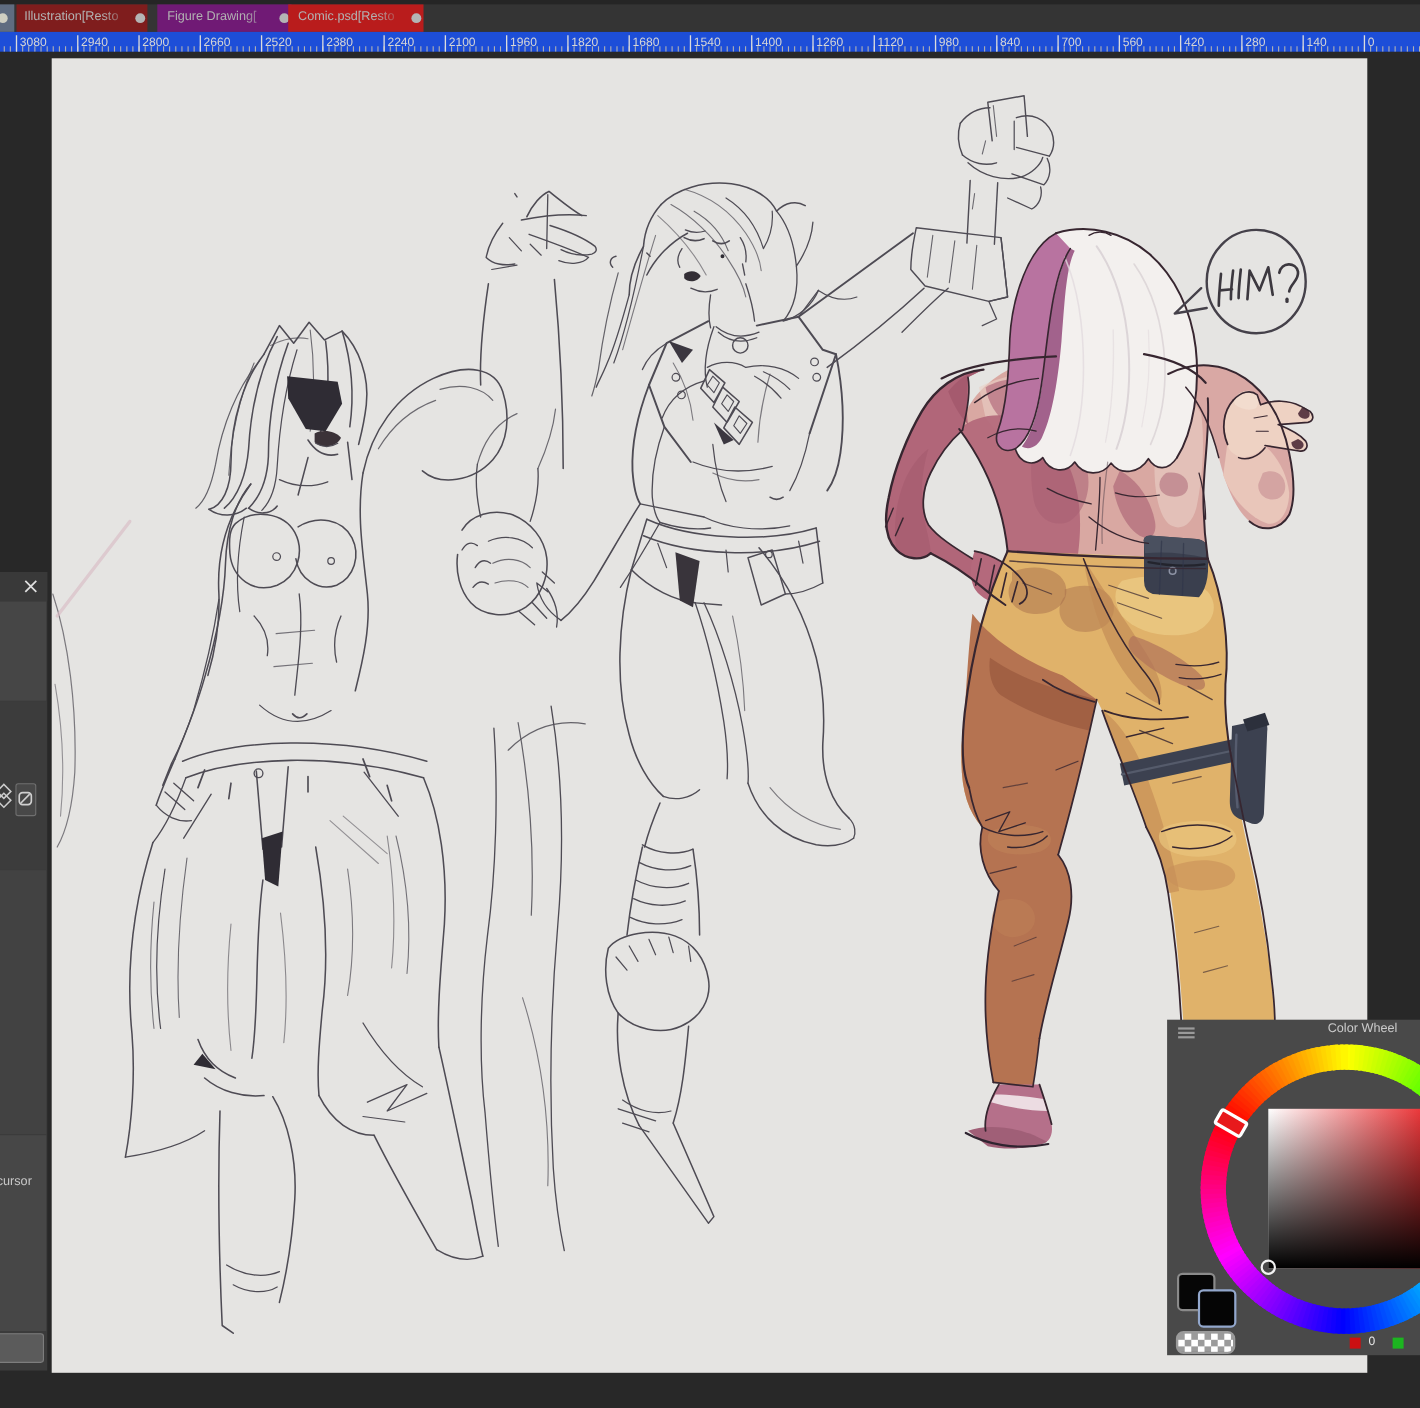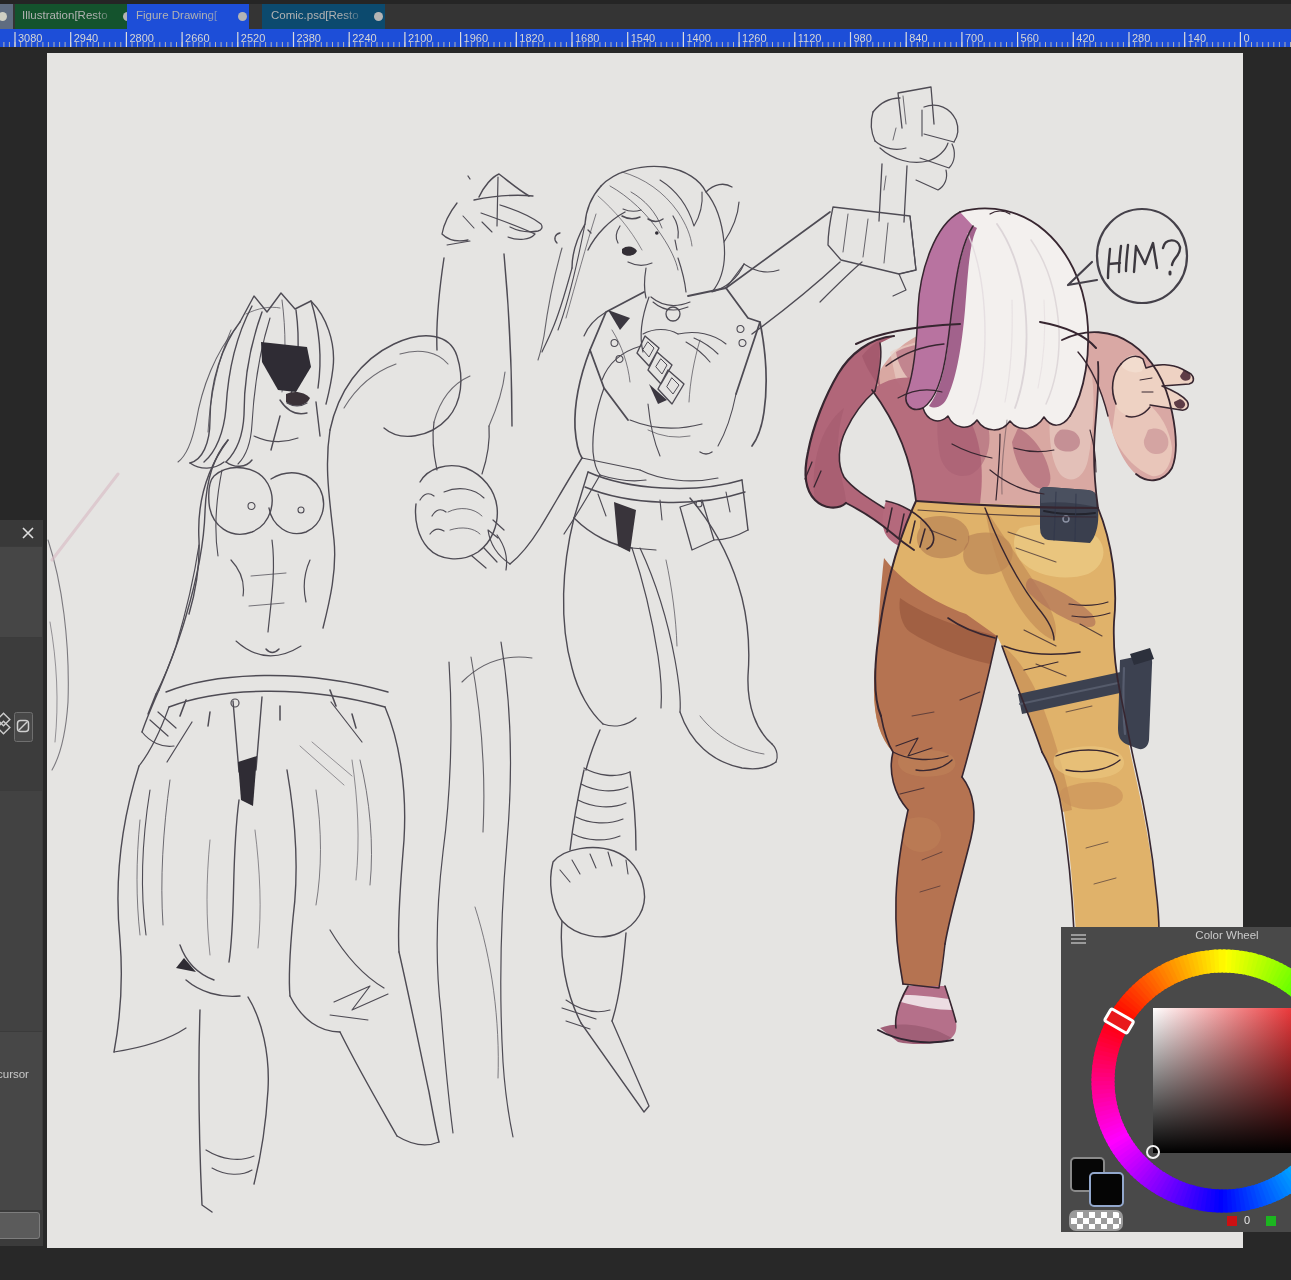--- a/index.html
+++ b/index.html
@@ -3,29 +3,29 @@
 html,body{margin:0;padding:0;background:#282828;font-family:"Liberation Sans",sans-serif;}
 #root{position:relative;width:1291px;height:1280px;overflow:hidden;background:#282828;}
 .tabtext{font-size:11.5px;color:#b2b2b2;white-space:nowrap;overflow:hidden;-webkit-mask-image:linear-gradient(to right,#000 72%,transparent 97%);}
 </style></head><body>
 <div id="root">
   <div style="position:absolute;left:0;top:0;width:1291px;height:4px;background:#252525"></div>
   <div style="position:absolute;left:0;top:4px;width:1291px;height:25px;background:#343434">
     <div style="position:absolute;left:0;top:0;width:13px;height:25px;background:#5f6c80">
       <div style="position:absolute;left:-2px;top:8px;width:9px;height:9px;border-radius:50%;background:#cfcfc2"></div>
     </div>
-    <div style="position:absolute;left:15px;top:0;width:119px;height:25px;background:#14532d">
+    <div style="position:absolute;left:15px;top:0;width:119px;height:25px;background:#7f1d1d">
       <div class="tabtext" style="position:absolute;left:7px;top:5px;width:100px">Illustration[Resto</div>
       <div style="position:absolute;left:108px;top:8px;width:9px;height:9px;border-radius:50%;background:#b4b4b4"></div>
     </div>
-    <div style="position:absolute;left:127px;top:0;width:122px;height:25px;background:#1d4ed8">
+    <div style="position:absolute;left:143px;top:0;width:122px;height:25px;background:#701a75">
       <div class="tabtext" style="position:absolute;left:9px;top:5px;width:98px">Figure Drawing[</div>
       <div style="position:absolute;left:111px;top:8px;width:9px;height:9px;border-radius:50%;background:#b4b4b4"></div>
     </div>
-    <div style="position:absolute;left:262px;top:0;width:123px;height:25px;background:#0c4a6e">
+    <div style="position:absolute;left:262px;top:0;width:123px;height:25px;background:#b91c1c">
       <div class="tabtext" style="position:absolute;left:9px;top:5px;width:99px">Comic.psd[Resto</div>
       <div style="position:absolute;left:112px;top:8px;width:9px;height:9px;border-radius:50%;background:#b4b4b4"></div>
     </div>
   </div>
   <div style="position:absolute;left:0;top:29px;width:1291px;height:18px;background:#1d4ed8">
       <svg width="1291" height="18" style="display:block">
         <line x1="-40.7" y1="13" x2="-40.7" y2="18" stroke="#b2b2b2" stroke-width="1"></line>
         <line x1="-35.1" y1="13" x2="-35.1" y2="18" stroke="#b2b2b2" stroke-width="1"></line>
         <line x1="-29.6" y1="13" x2="-29.6" y2="18" stroke="#b2b2b2" stroke-width="1"></line>
         <line x1="-24.0" y1="13" x2="-24.0" y2="18" stroke="#b2b2b2" stroke-width="1"></line>
@@ -655,21 +655,21 @@
  </div>
  <div style="position:absolute;left:-3px;top:692px;width:41px;height:25px;background:#5b5b5b;border:1px solid #7d7d7d;border-radius:3px"></div>
 </div>
 
 <div style="position:absolute;left:1061px;top:927px;width:260px;height:305px;background:#494949;overflow:hidden">
  <div style="position:absolute;left:10px;top:7px;width:15px;height:11px">
    <div style="height:2px;background:#9a9a9a;margin-bottom:2px"></div>
    <div style="height:2px;background:#9a9a9a;margin-bottom:2px"></div>
    <div style="height:2px;background:#9a9a9a"></div>
  </div>
- <div style="position:absolute;left:134px;top:2px;width:64px;text-align:center;font-size:11.5px;color:#cbcbcb">Color Wheel</div>
+ <div style="position:absolute;left:146px;top:2px;width:64px;text-align:left;font-size:11.5px;color:#cbcbcb">Color Wheel</div>
  <svg width="324" height="324" style="position:absolute;left:0;top:-1px">
         <path d="M 162.0 35.0 A 120.0 120.0 0 0 1 168.7 35.2" stroke="hsl(60,100%,50%)" stroke-width="23" fill="none"></path>
         <path d="M 166.2 35.1 A 120.0 120.0 0 0 1 172.9 35.5" stroke="hsl(62,100%,50%)" stroke-width="23" fill="none"></path>
         <path d="M 170.4 35.3 A 120.0 120.0 0 0 1 177.0 35.9" stroke="hsl(64,100%,50%)" stroke-width="23" fill="none"></path>
         <path d="M 174.5 35.7 A 120.0 120.0 0 0 1 181.2 36.5" stroke="hsl(66,100%,50%)" stroke-width="23" fill="none"></path>
         <path d="M 178.7 36.2 A 120.0 120.0 0 0 1 185.3 37.3" stroke="hsl(68,100%,50%)" stroke-width="23" fill="none"></path>
         <path d="M 182.8 36.8 A 120.0 120.0 0 0 1 189.4 38.2" stroke="hsl(70,100%,50%)" stroke-width="23" fill="none"></path>
         <path d="M 186.9 37.6 A 120.0 120.0 0 0 1 193.5 39.2" stroke="hsl(72,100%,50%)" stroke-width="23" fill="none"></path>
         <path d="M 191.0 38.6 A 120.0 120.0 0 0 1 197.5 40.4" stroke="hsl(74,100%,50%)" stroke-width="23" fill="none"></path>
         <path d="M 195.1 39.6 A 120.0 120.0 0 0 1 201.5 41.7" stroke="hsl(76,100%,50%)" stroke-width="23" fill="none"></path>

